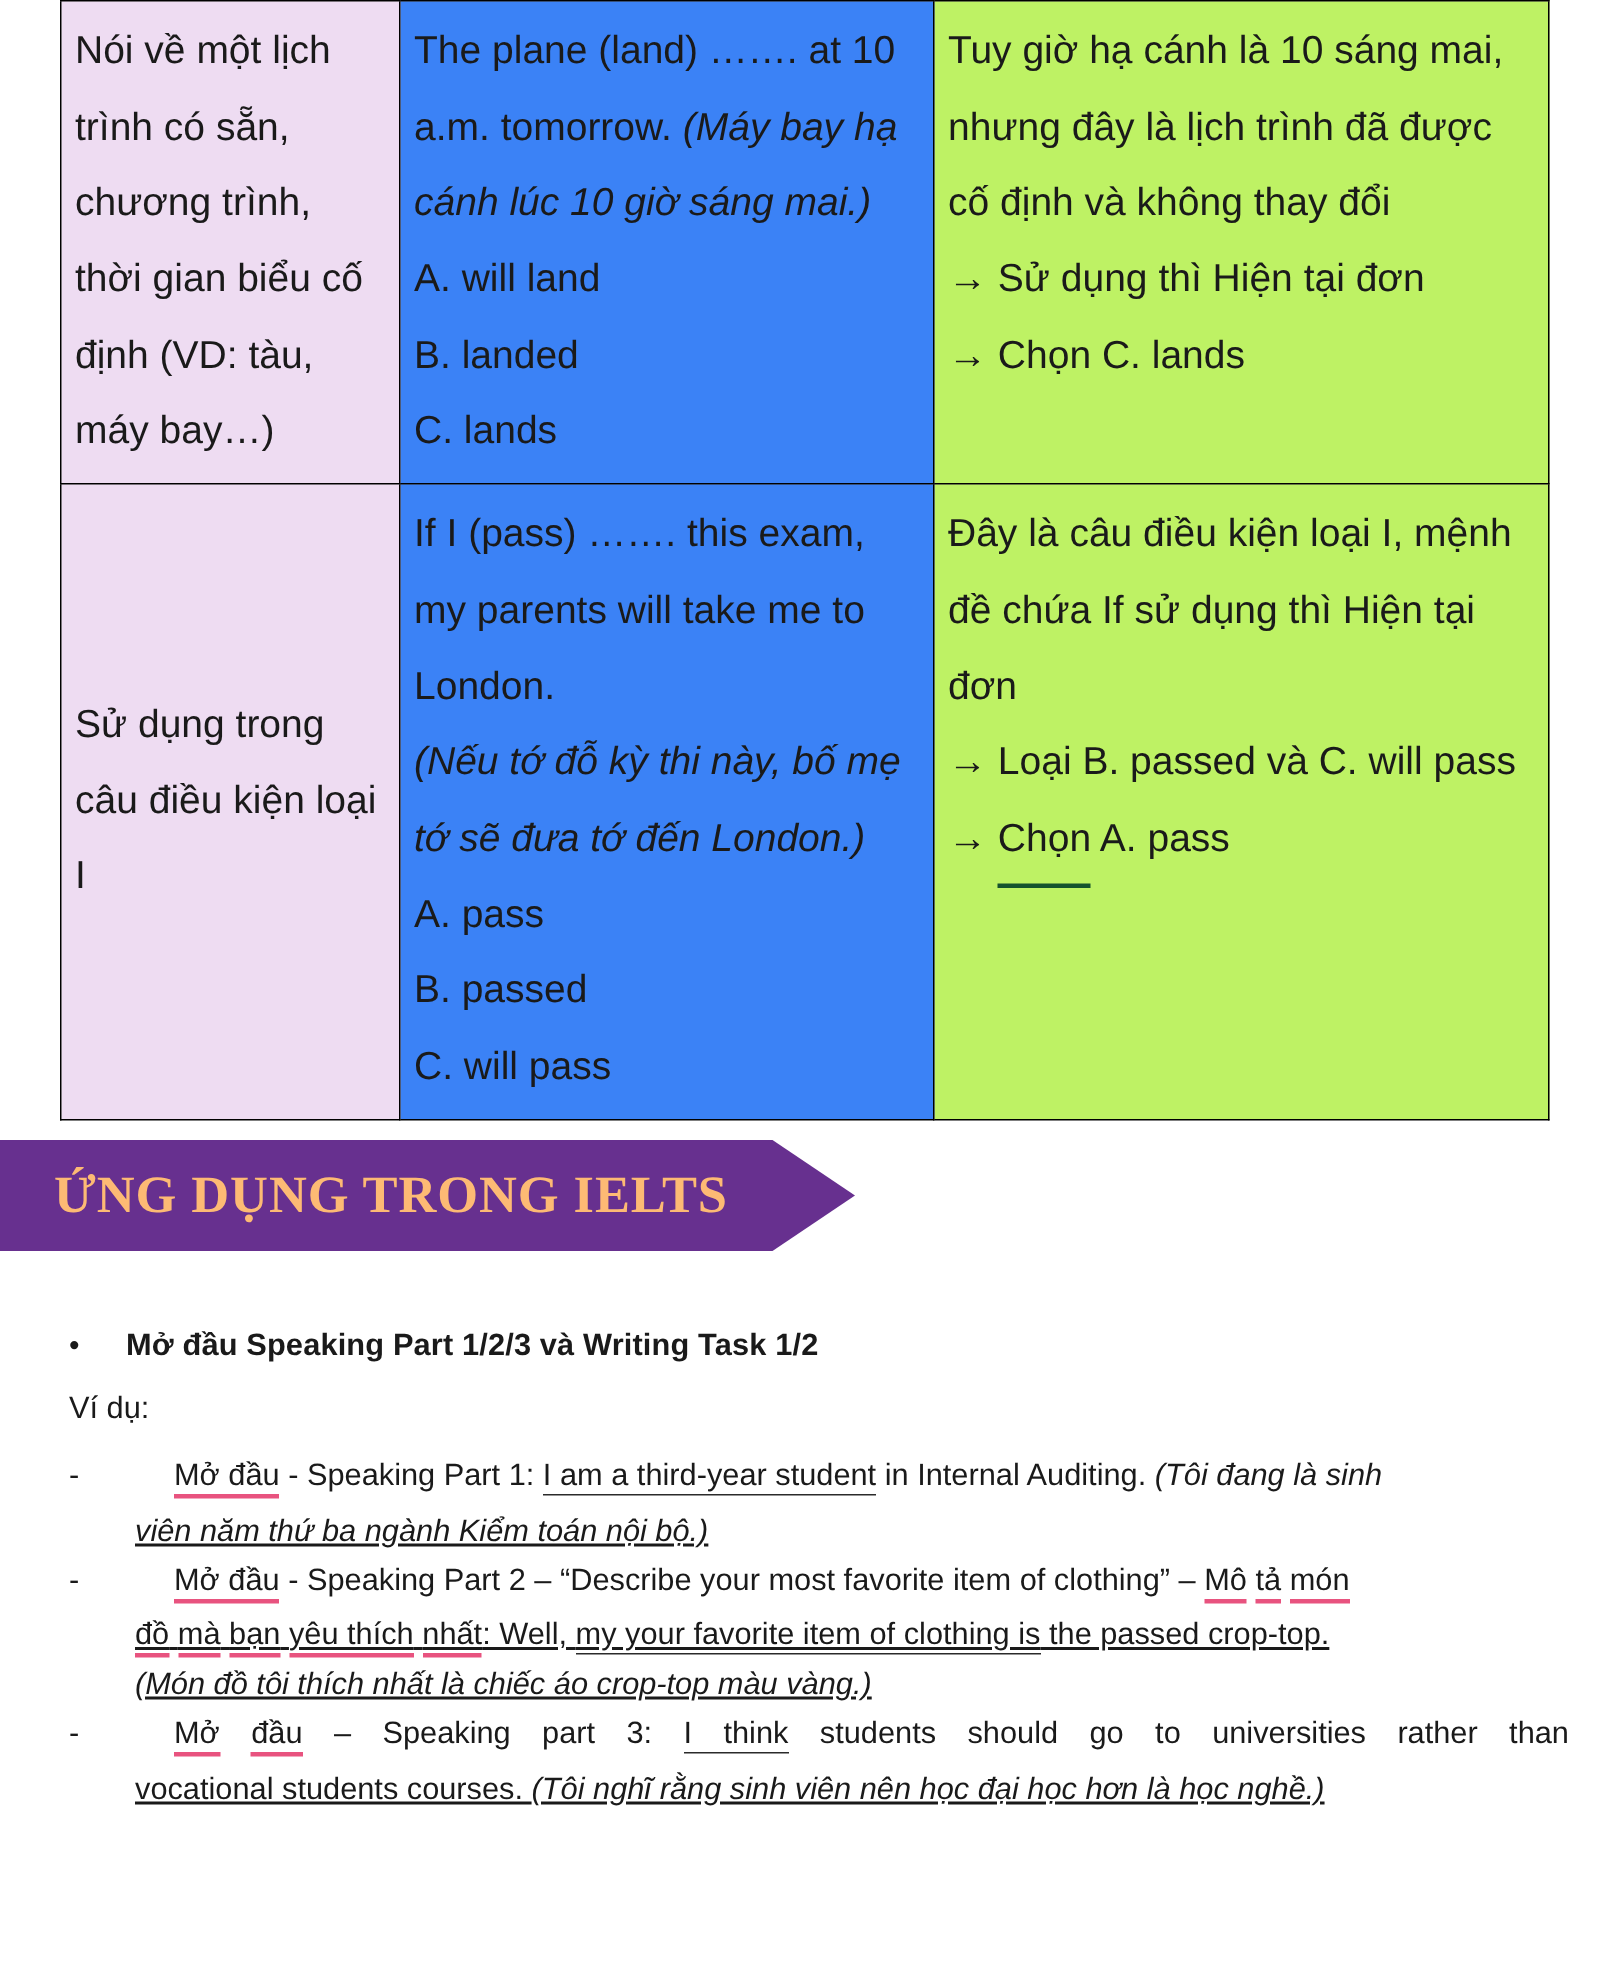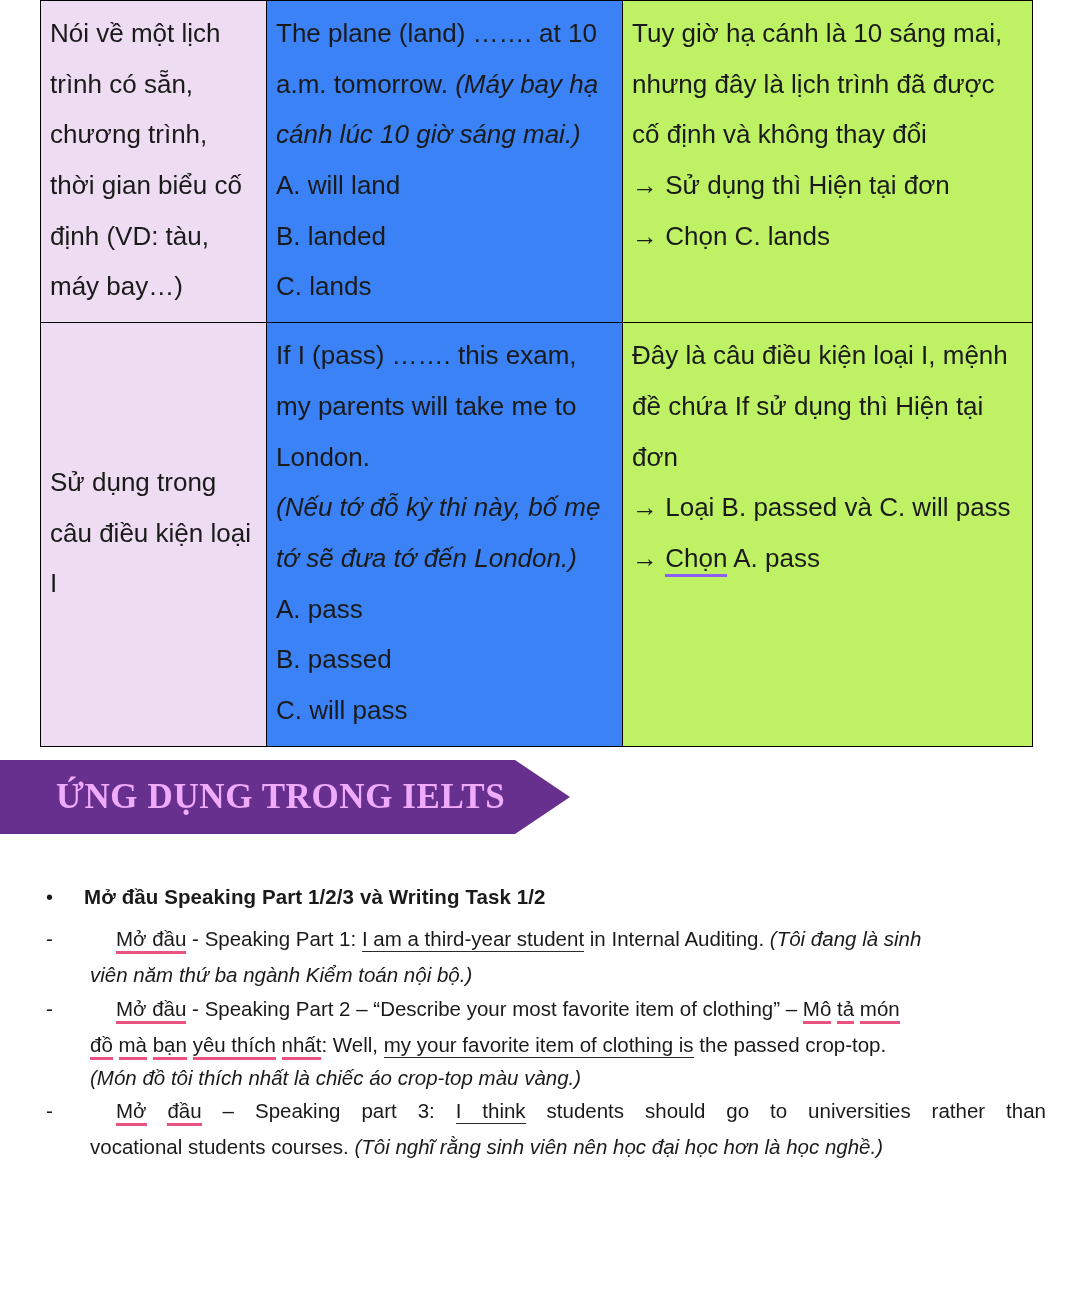--- a/index.html
+++ b/index.html
@@ -36,48 +36,48 @@
     font-weight: 400;
   }
   .grammar-table td.c1 { width: 226px; background: #eedcf2; }
   .grammar-table td.c2 { width: 356px; background: #3b82f6; margin-top: 36px; }
   .grammar-table td.c3 { width: 410px; background: #bef264; }
   .grammar-table tr.spacer-row td { height: 14px; padding: 0; }
   .grammar-table td.mid { vertical-align: middle; }
   .it { font-style: italic; }
   .cell-line { display: block; white-space: pre-wrap; }
   .pink-u {
-    border-bottom: 3px solid #8b5cf6;
-    padding-bottom: 1px;
+    border-bottom: 3px solid #14532d;
+    padding-bottom: 16px;
   }
 
   
   .banner-wrap {
     position: absolute;
     left: 0px;
     top: 760px;
     width: 570px;
     height: 74px;
   }
   .banner {
     width: 100%;
     height: 100%;
     background: #67308f;
     -webkit-clip-path: polygon(0 0, 515px 0, 570px 50%, 515px 100%, 0 100%);
     clip-path: polygon(0 0, 515px 0, 570px 50%, 515px 100%, 0 100%);
     display: flex;
     align-items: center;
   }
   .banner-title {
-    color: #f0abfc;
+    color: #fdba74;
     font-family: "Liberation Serif", serif;
     font-weight: 700;
     font-size: 35px;
     letter-spacing: 0.6px;
-    padding-left: 56px;
+    padding-left: 36px;
   }
 
   
   .content {
     position: absolute;
     left: 46px;
     top: 880px;
     width: 1000px;
     font-size: 20.5px;
     line-height: 1.62;
@@ -112,20 +112,21 @@
     font-size: 20.5px;
     line-height: 1.62;
     margin-left: 26px;
   }
   .dash-body.justify { text-align: justify; }
   .dash-body.justify > .ln { text-align-last: justify; }
   .cont-line {
     margin-left: 44px;
     font-size: 20.5px;
     line-height: 1.62;
+    text-decoration: underline;
   }
   .black-u {
     border-bottom: 1.6px solid #2b2b2b;
     padding-bottom: 1px;
   }
   .pink-u-inline {
     border-bottom: 3px solid #e8537f;
     padding-bottom: 1px;
   }
   .ln { display: block; }
@@ -183,20 +184,21 @@
     </div>
   </div>
 
   <div class="content">
 
     <div class="bullet-row">
       <span class="bullet-mark">•</span>
       <span class="bullet-text">Mở đầu Speaking Part 1/2/3 và Writing Task 1/2</span>
     </div>
 
+    <div class="vidu">Ví dụ:</div>
 
     <div class="dash-item">
       <span class="dash-mark">-</span>
       <span class="dash-body">
         <span class="pink-u-inline">Mở đầu</span><span> - Speaking Part 1: </span><span class="black-u">I am a third-year student</span><span> in Internal Auditing. </span><span class="it">(Tôi đang là sinh</span>
       </span>
     </div>
     <div class="cont-line it">viên năm thứ ba ngành Kiểm toán nội bộ.)</div>
 
     <div class="dash-item">

